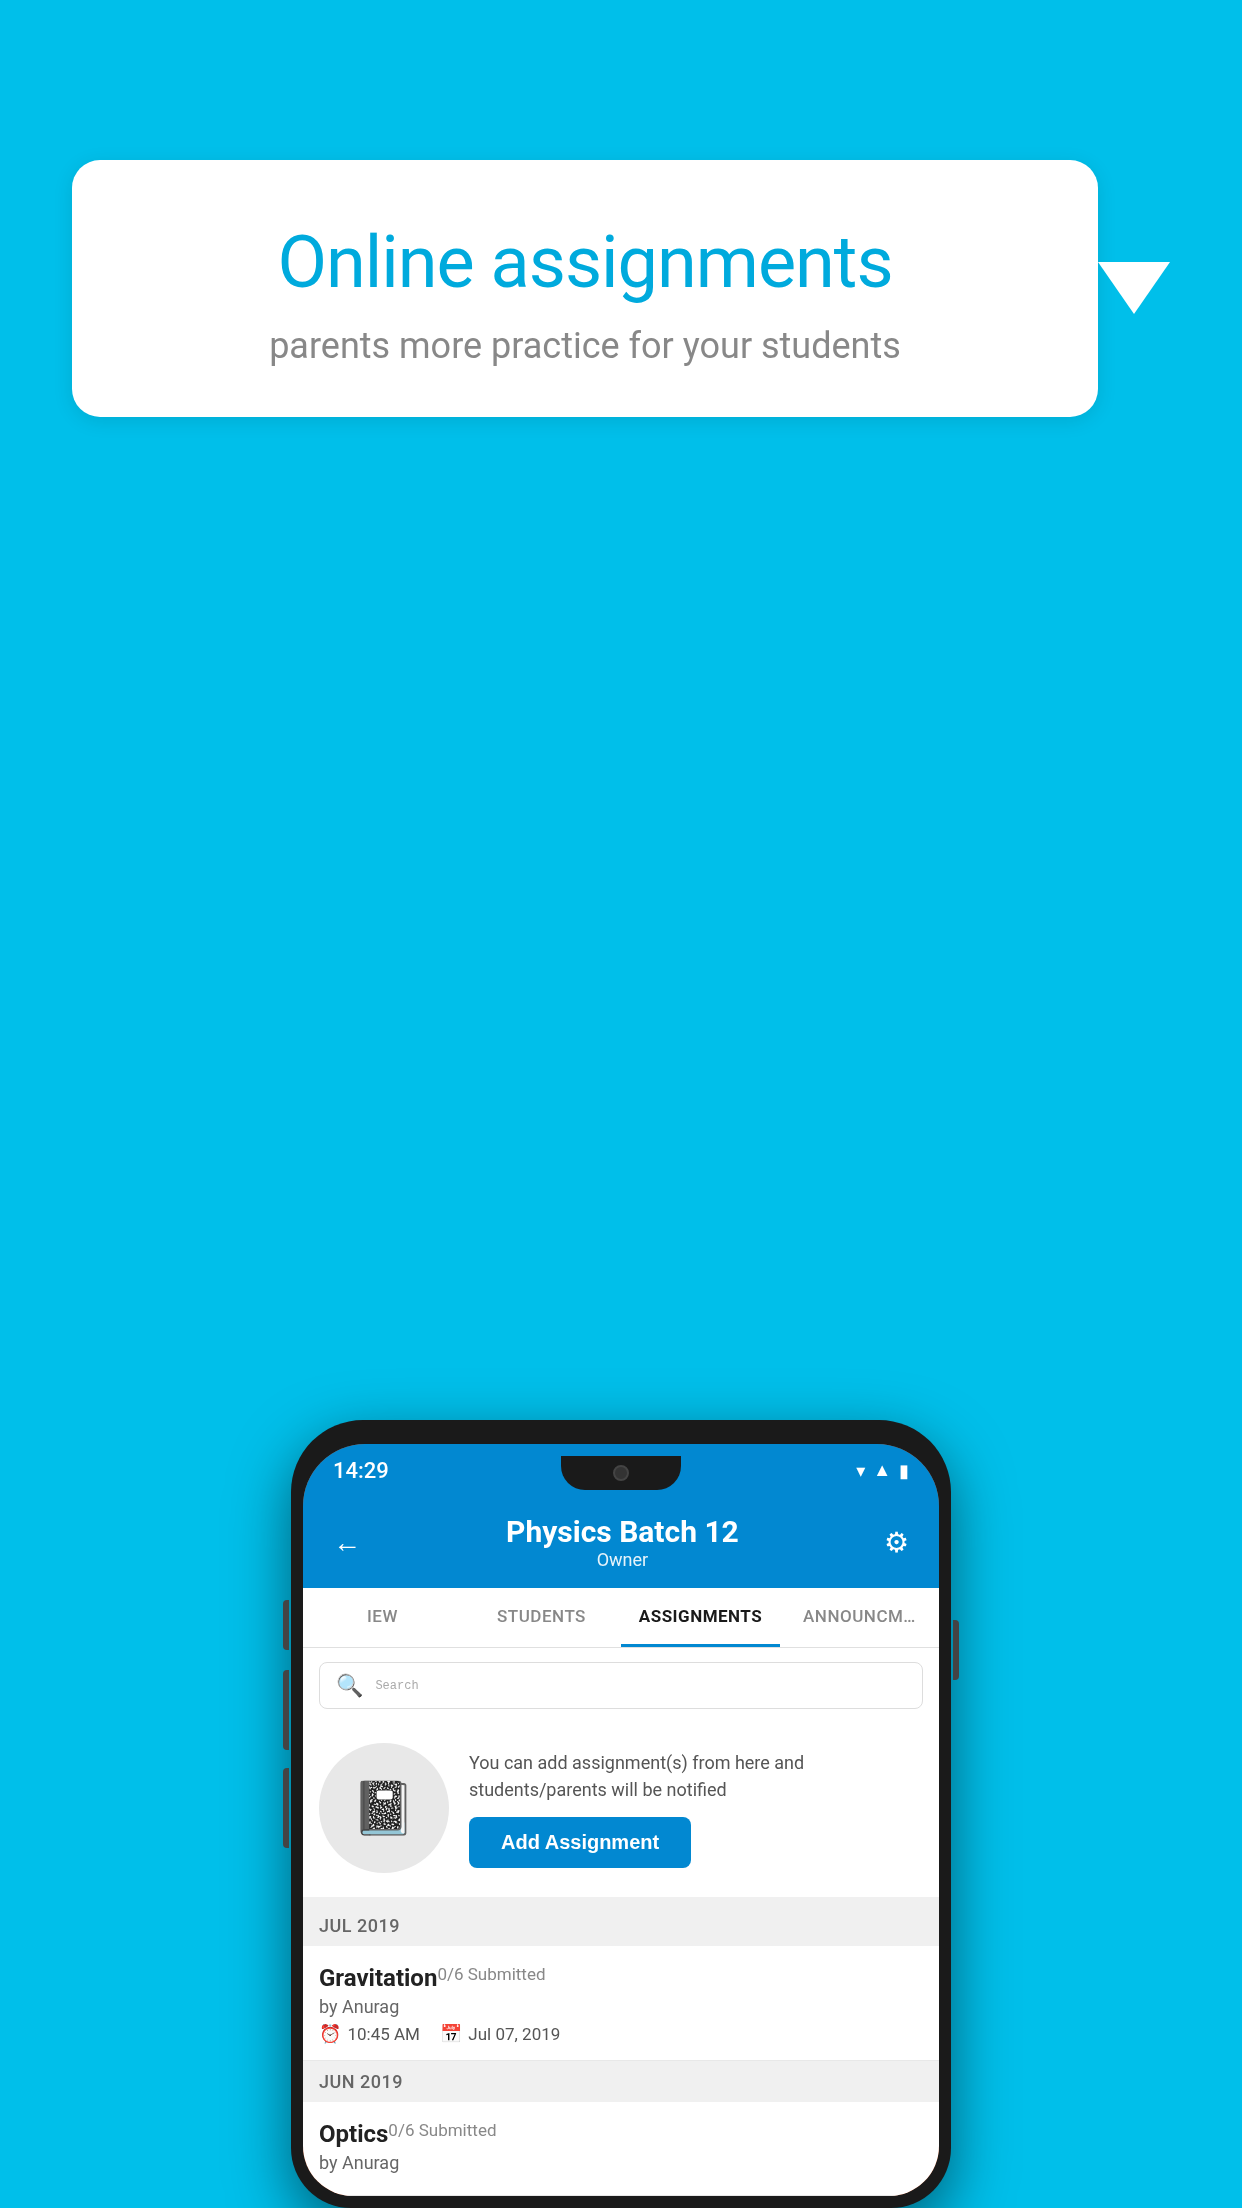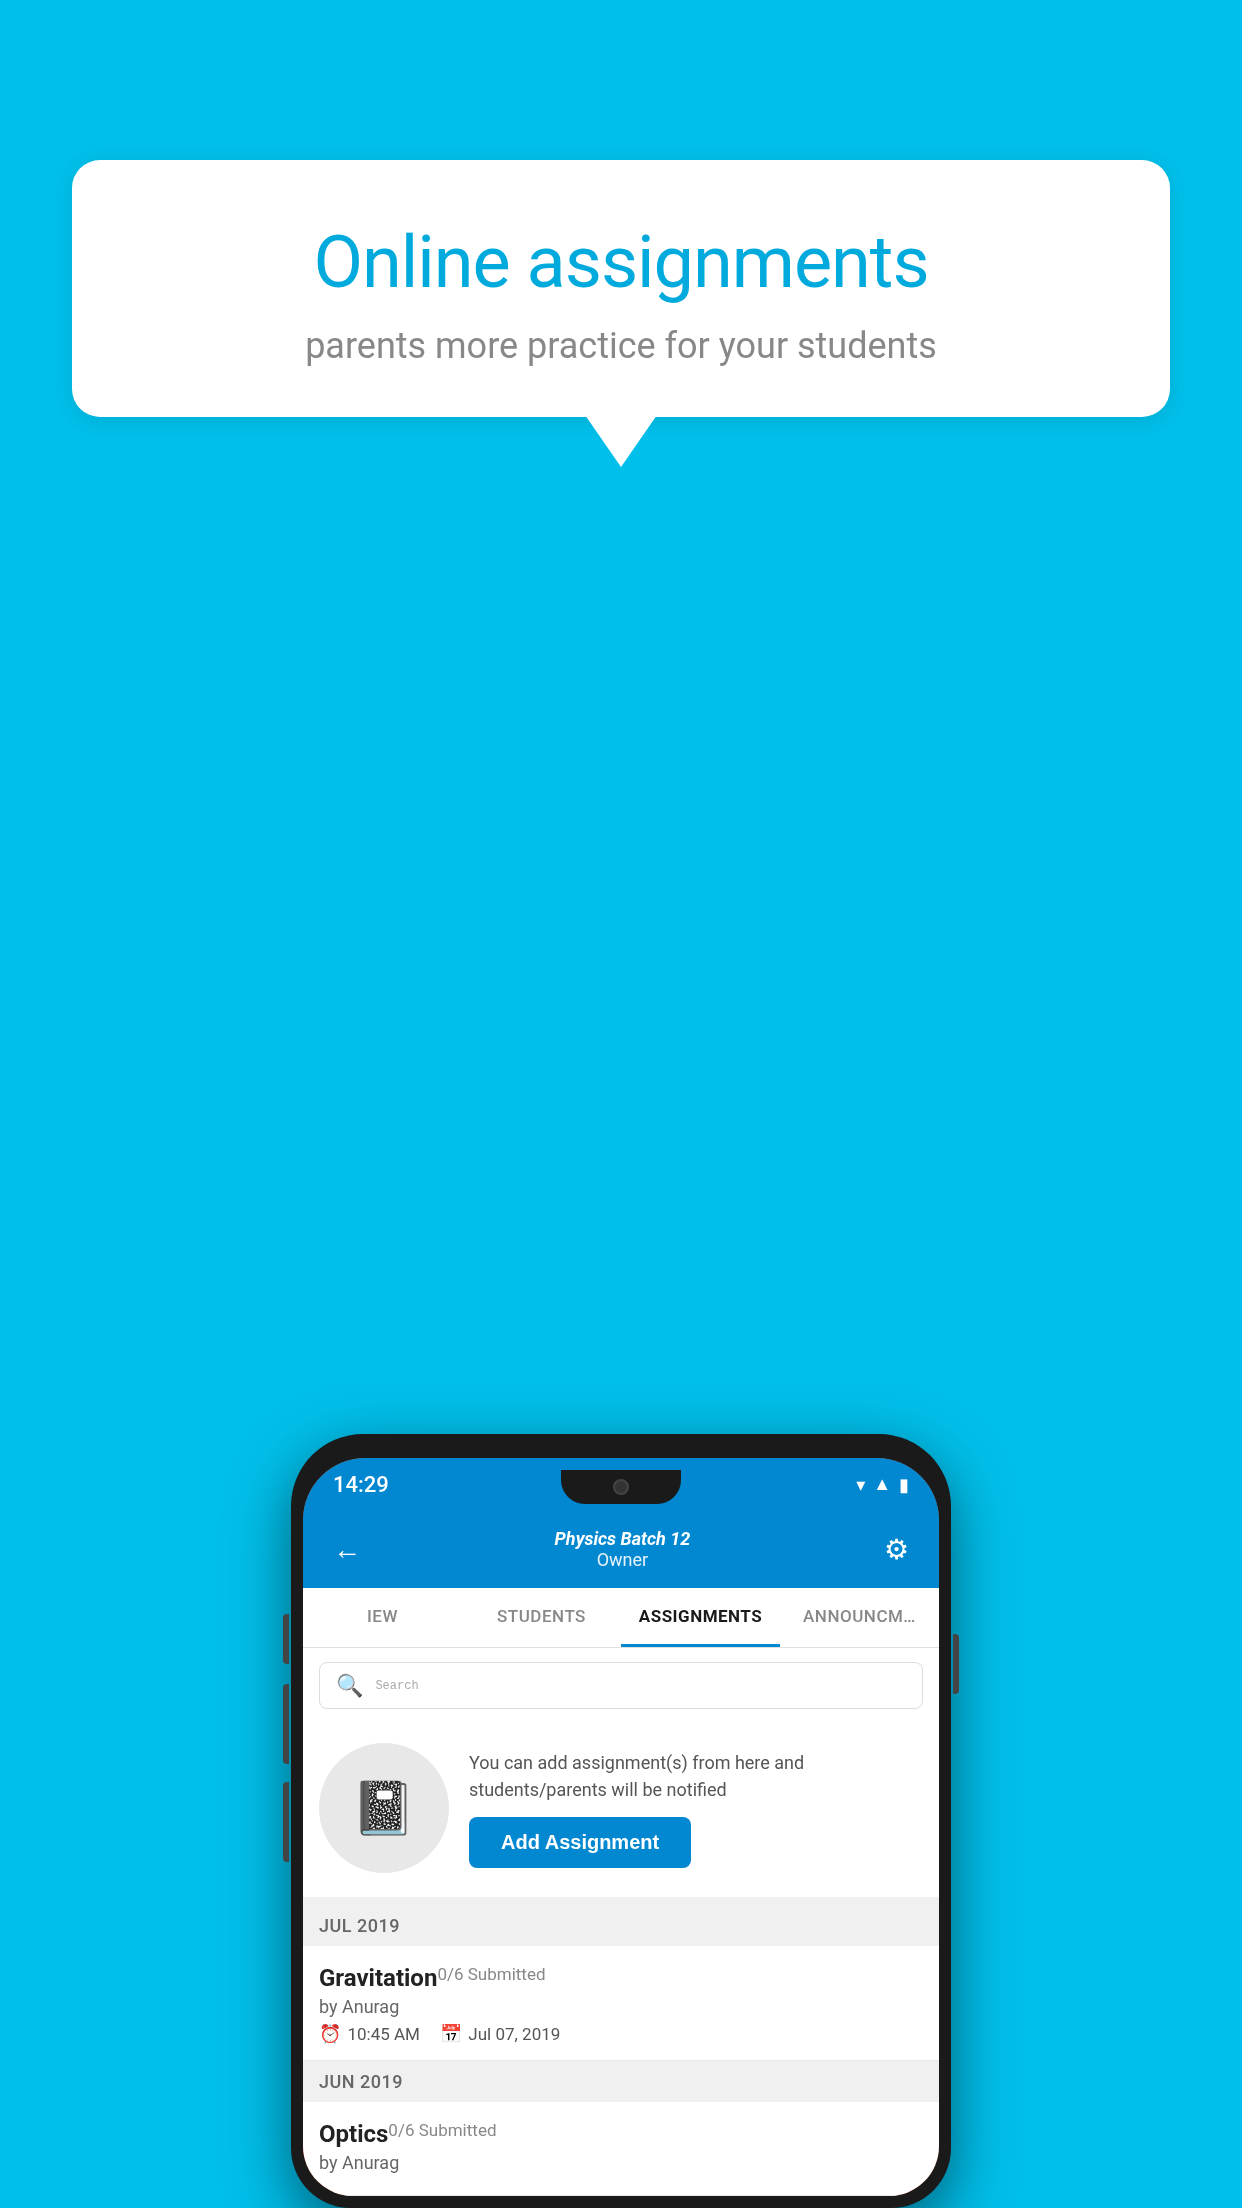--- a/index.html
+++ b/index.html
@@ -12,21 +12,21 @@
       position: relative;
     }
 
     
     .speech-bubble-container {
       position: absolute;
       top: 160px;
       left: 72px;
       right: 72px;
       display: flex;
-      flex-direction: column;
+      flex-direction: row;
       align-items: center;
     }
     .speech-bubble {
       background: white;
       border-radius: 28px;
       padding: 60px 70px 50px;
       width: 100%;
       box-shadow: 0 4px 20px rgba(0,0,0,0.1);
     }
     .speech-bubble-tail {
@@ -133,23 +133,22 @@
     .header-back {
       color: white;
       font-size: 28px;
       cursor: pointer;
     }
     .header-center {
       text-align: center;
     }
     .header-title {
       color: white;
-      font-size: 18px;
+      font-size: 30px;
       font-weight: 700;
-      font-style: italic;
     }
     .header-subtitle {
       color: rgba(255,255,255,0.9);
       font-size: 18px;
     }
     .header-gear {
       color: white;
       font-size: 28px;
       cursor: pointer;
     }

